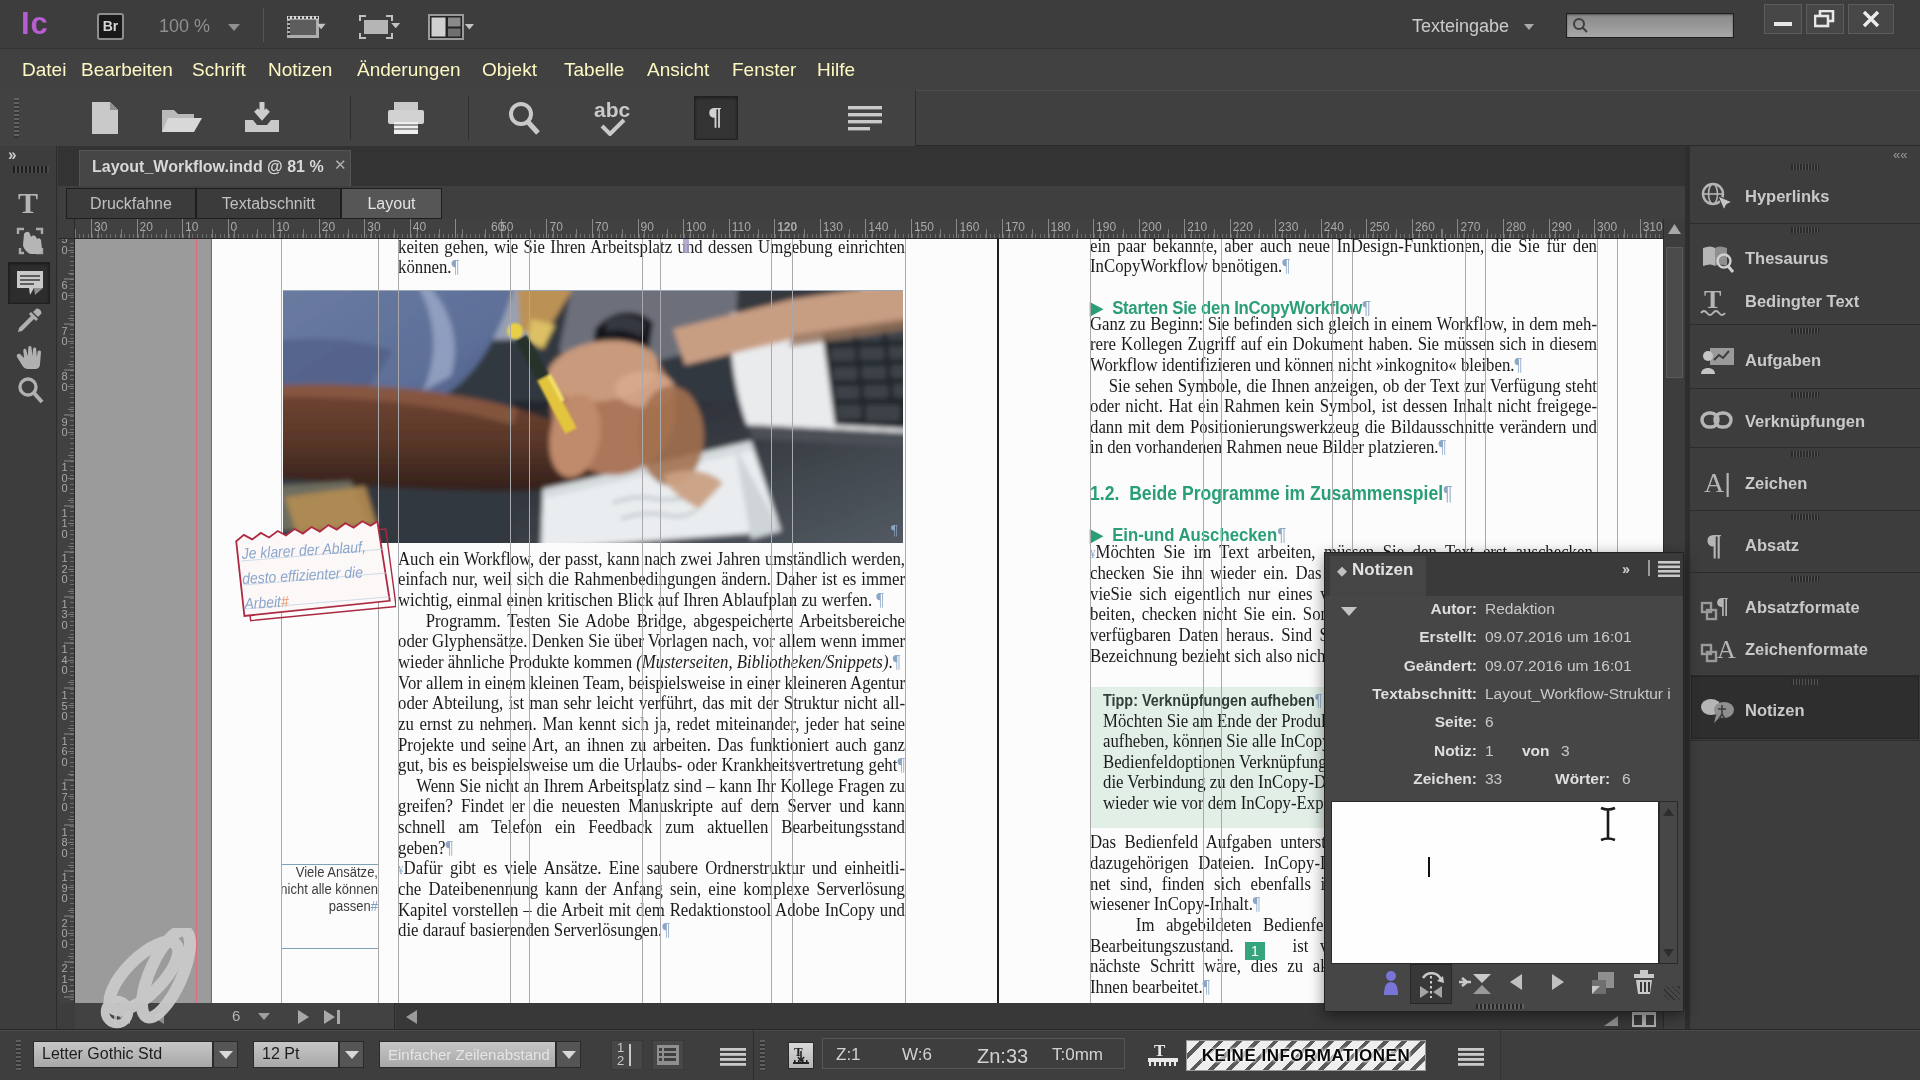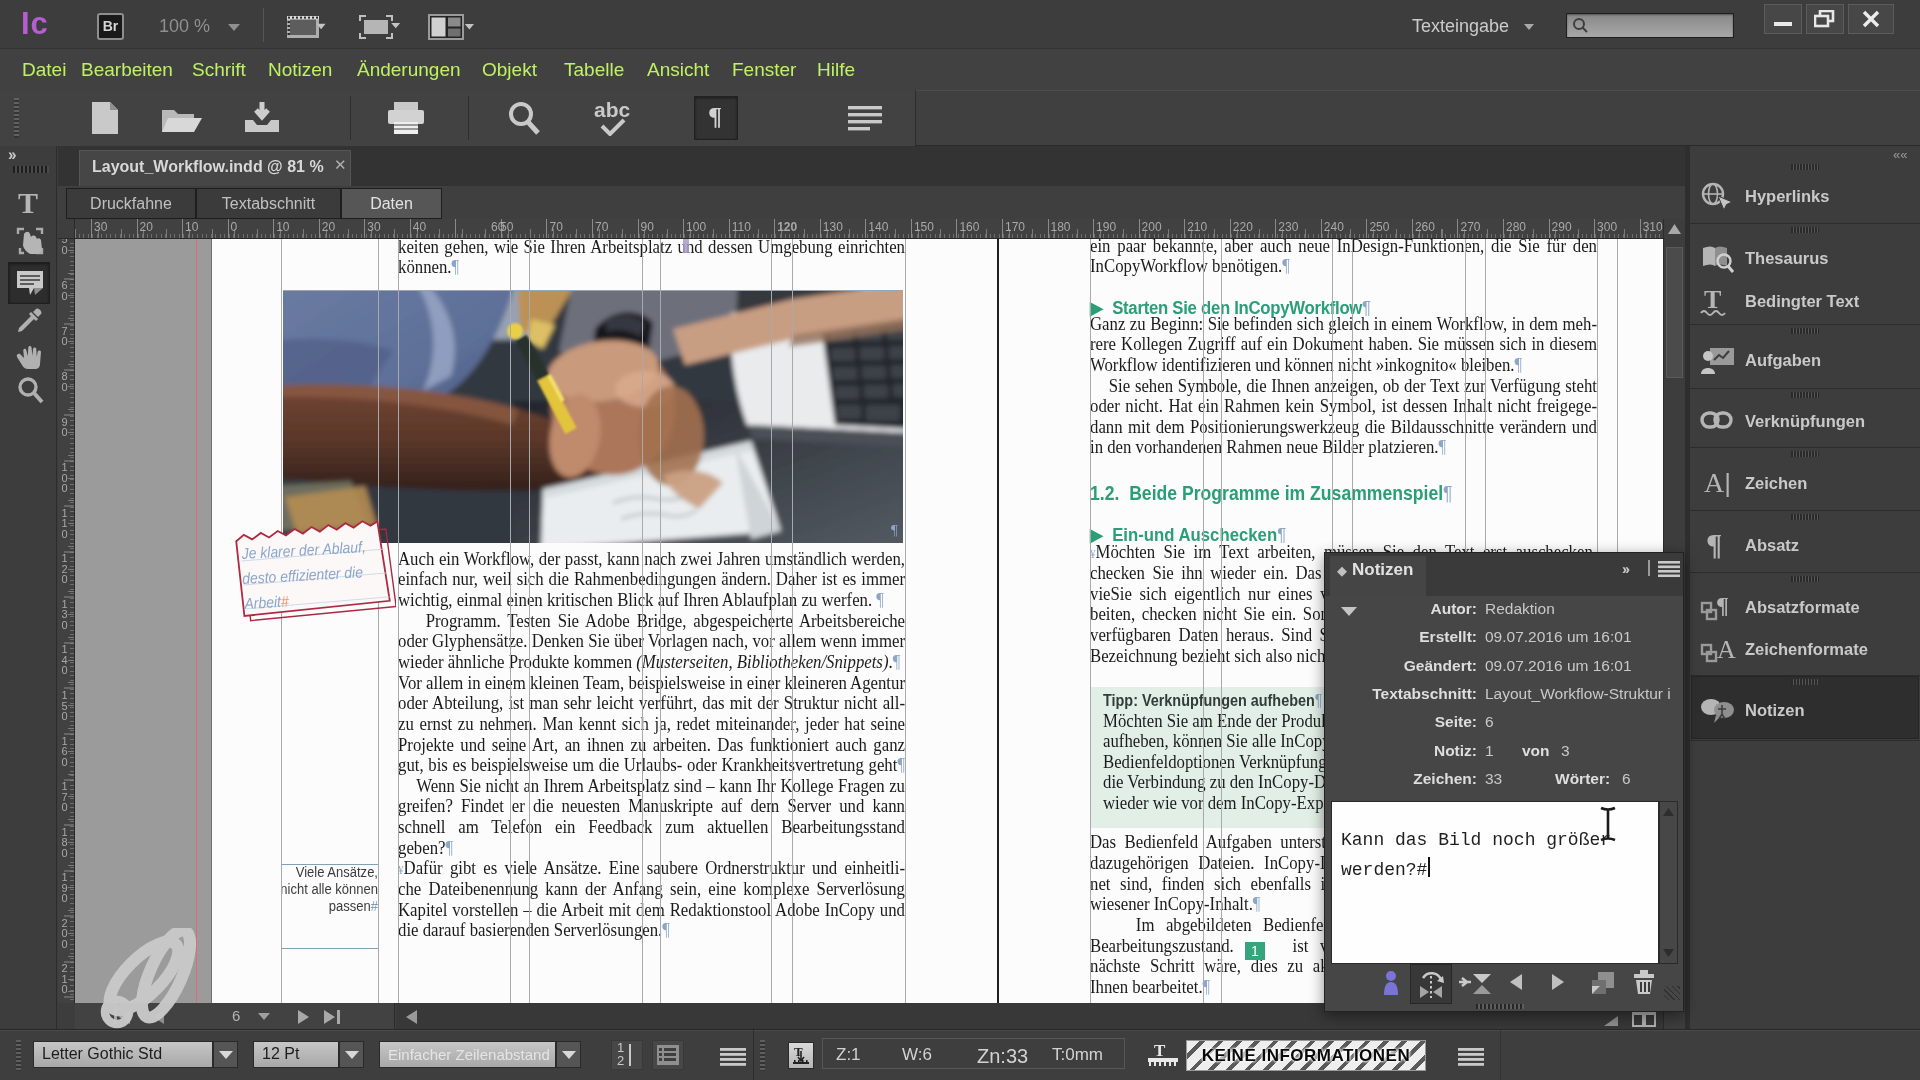--- a/index.html
+++ b/index.html
@@ -74,21 +74,21 @@
 <svg class="abs" style="left:1814px;top:10px;" width="22" height="18" viewBox="0 0 22 18">
  <rect x="6" y="1" width="13" height="10" fill="none" stroke="#e8e8e8" stroke-width="2.6"></rect>
  <rect x="1" y="6" width="13" height="10" fill="#474747" stroke="#e8e8e8" stroke-width="2.6"></rect>
 </svg>
 <div class="abs" style="left:1848px;top:4px;width:46px;height:30px;background:#474747;border:1px solid #5c5c5c;"></div>
 <svg class="abs" style="left:1862px;top:10px;" width="18" height="18" viewBox="0 0 18 18">
  <path d="M2 2 L16 16 M16 2 L2 16" stroke="#ececec" stroke-width="3.4"></path>
 </svg>
 
 <div class="abs" style="left:0;top:48px;width:1920px;height:42px;background:#414141;border-top:1px solid #333;"></div>
-<div class="abs" style="top:59px;left:0;width:1920px;height:24px;font-size:19px;color:#bef264;padding-left:16px;">
+<div class="abs" style="top:59px;left:0;width:1920px;height:24px;font-size:19px;color:#fef9c3;padding-left:16px;">
  <span class="abs" style="left:22px;">Datei</span>
  <span class="abs" style="left:81px;">Bearbeiten</span>
  <span class="abs" style="left:192px;">Schrift</span>
  <span class="abs" style="left:268px;">Notizen</span>
  <span class="abs" style="left:357px;">Änderungen</span>
  <span class="abs" style="left:482px;">Objekt</span>
  <span class="abs" style="left:564px;">Tabelle</span>
  <span class="abs" style="left:647px;">Ansicht</span>
  <span class="abs" style="left:732px;">Fenster</span>
  <span class="abs" style="left:817px;">Hilfe</span>
@@ -184,21 +184,21 @@
 </svg>
 
 <div class="abs" style="left:58px;top:146px;width:1627px;height:40px;background:#333333;"></div>
 <div class="abs" style="left:79px;top:150px;width:272px;height:36px;background:#464646;border:1px solid #555;border-bottom:none;"></div>
 <div class="abs" style="left:92px;top:158px;font-size:16px;font-weight:bold;color:#d8d8d8;">Layout_Workflow.indd @ 81 %</div>
 <div class="abs" style="left:334px;top:156px;font-size:15px;color:#b0b0b0;">✕</div>
 
 <div class="abs" style="left:58px;top:186px;width:1627px;height:33px;background:#3f3f3f;"></div>
 <div class="abs" style="left:66px;top:188px;width:130px;height:31px;background:#3b3b3b;border:1px solid #1e1e1e;color:#c0c0c0;font-size:16px;text-align:center;line-height:29px;">Druckfahne</div>
 <div class="abs" style="left:196px;top:188px;width:145px;height:31px;background:#3b3b3b;border:1px solid #1e1e1e;color:#c0c0c0;font-size:16px;text-align:center;line-height:29px;">Textabschnitt</div>
-<div class="abs" style="left:341px;top:188px;width:101px;height:31px;background:#565656;border:1px solid #1e1e1e;color:#e3e3e3;font-size:16px;text-align:center;line-height:29px;">Daten</div>
+<div class="abs" style="left:341px;top:188px;width:101px;height:31px;background:#565656;border:1px solid #1e1e1e;color:#e3e3e3;font-size:16px;text-align:center;line-height:29px;">Layout</div>
 
 <div class="abs" style="left:58px;top:219px;width:17px;height:20px;background:#3e3e3e;border-right:1px solid #2a2a2a;border-bottom:1px solid #2a2a2a;"></div>
 
 <div class="abs" style="left:75px;top:219px;width:1588px;height:20px;background:#414141;border-bottom:1px solid #282828;overflow:hidden;" id="hruler">
  <div class="abs" style="left:0;top:15px;width:1588px;height:5px;background:repeating-linear-gradient(90deg,transparent 0 3.555px,#6e6e6e 3.555px 4.555px);"></div>
  <div class="abs" style="left:0;top:10px;width:1588px;height:10px;background:repeating-linear-gradient(90deg,#7a7a7a 0 1px,transparent 1px 22.775px);"></div>
  <div class="abs" style="left:0;top:0;width:1588px;height:20px;background:repeating-linear-gradient(90deg,#8a8a8a 0 1px,transparent 1px 45.55px);background-position:16px 0;"></div>
  <div id="hlabels" style="position:absolute;left:0;top:1px;font-size:12px;color:#a8a8a8;">
         <span class="abs" style="left:19.0px;">30</span>
         <span class="abs" style="left:64.5px;">20</span>
@@ -650,21 +650,20 @@
       <div class="abs" style="left:161px;top:143.5px;">1</div>
  <div class="abs" style="left:198px;top:143.5px;font-weight:bold;color:#dedede;">von</div>
       <div class="abs" style="left:237px;top:143.5px;">3</div>
  <div class="abs" style="left:0;top:171.8px;width:153px;text-align:right;font-weight:bold;color:#dedede;">Zeichen:</div>
       <div class="abs" style="left:161px;top:171.8px;">33</div>
  <div class="abs" style="left:231px;top:171.8px;font-weight:bold;color:#dedede;">Wörter:</div>
       <div class="abs" style="left:298px;top:171.8px;">6</div>
 </div>
 
 <div class="abs" style="left:1331px;top:801px;width:328px;height:163px;background:#fefefe;border:1px solid #2a2a2a;"></div>
-<div class="abs" style="left:1341px;top:826px;font-family:'Liberation Mono',monospace;font-size:18px;color:#1f1f1f;line-height:29.5px;white-space:pre;">Kann das Bild noch größer<br>werden?#</div>
 <div class="abs" style="left:1428px;top:857px;width:1.5px;height:20px;background:#111;"></div>
 <svg class="abs" style="left:1597px;top:806px;" width="22" height="36" viewBox="0 0 22 36">
  <g stroke="#1a1a1a" stroke-width="2.6" fill="none">
   <path d="M4 2 q7 3 14 0 M4 34 q7 -3 14 0 M11 3 v30"></path>
  </g>
 </svg>
 
 <div class="abs" style="left:1659px;top:801px;width:19px;height:163px;background:#474747;border:1px solid #2a2a2a;"></div>
 <svg class="abs" style="left:1662px;top:806px;" width="13" height="12" viewBox="0 0 13 12">
       <path d="M6.5,2 L12,10 L1,10 Z" fill="#2d2d2d"></path>

